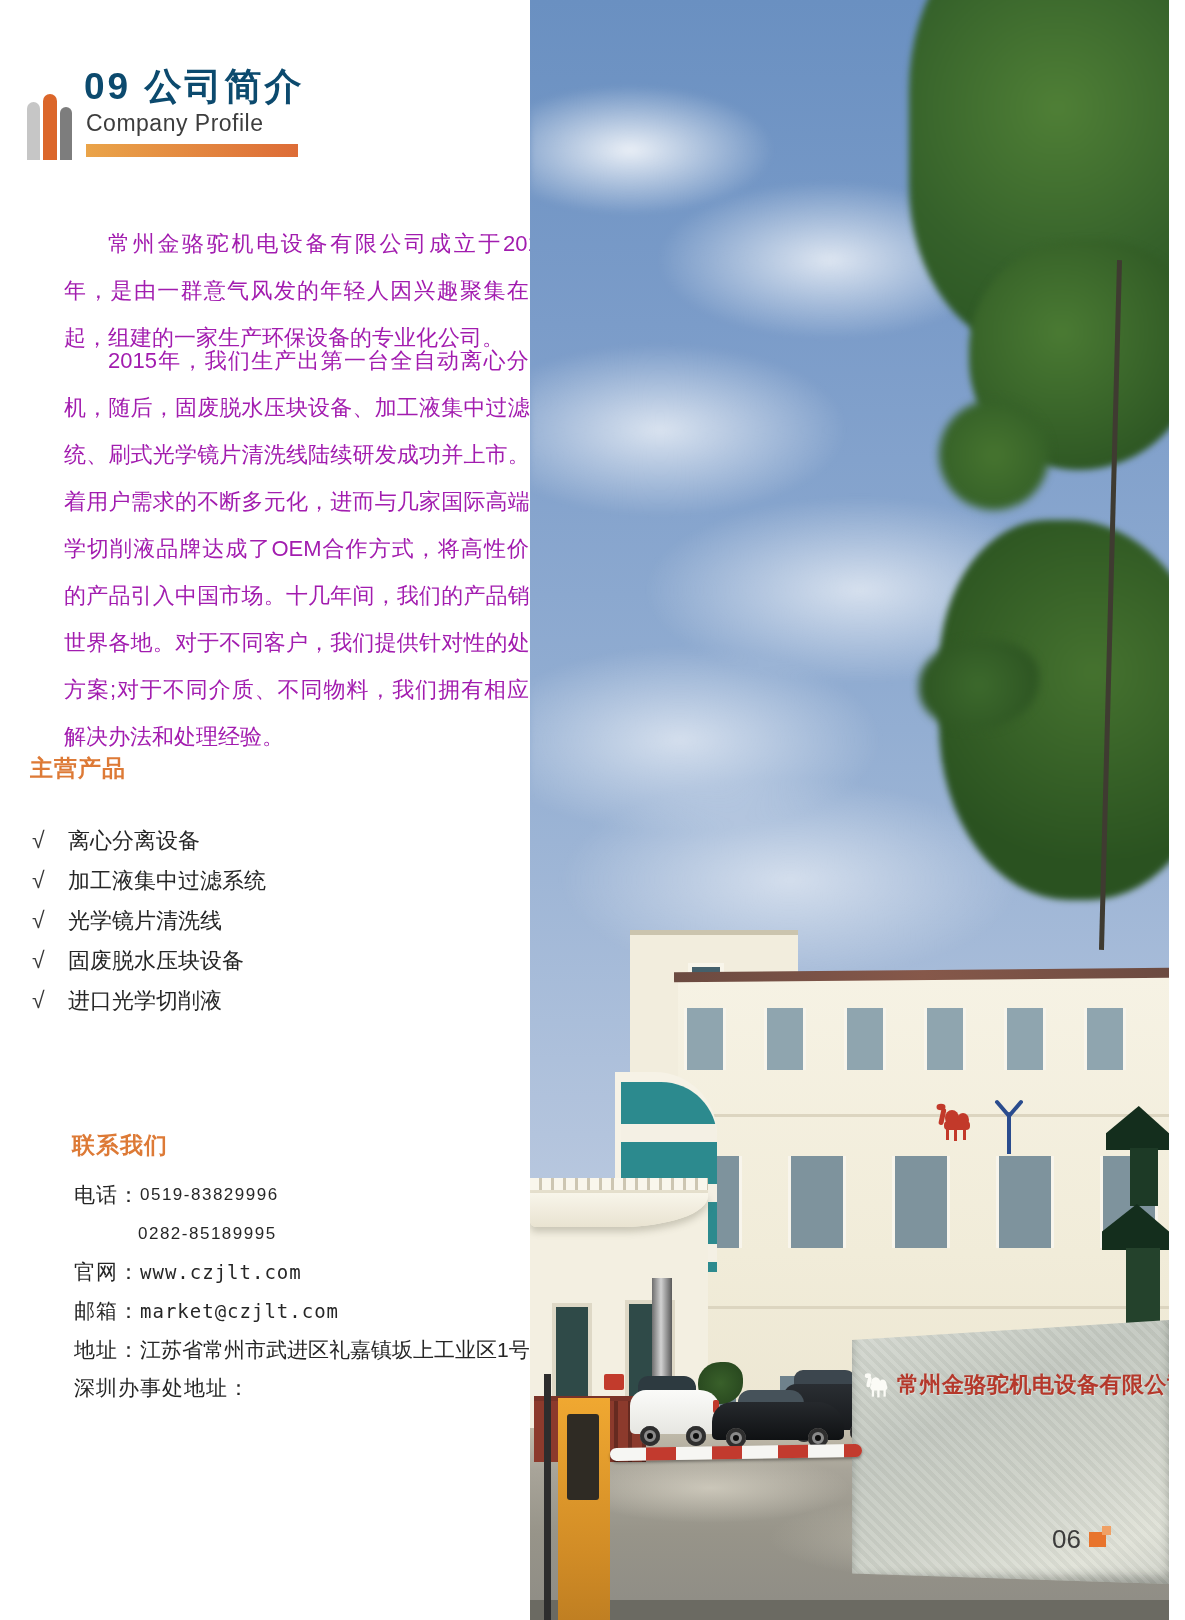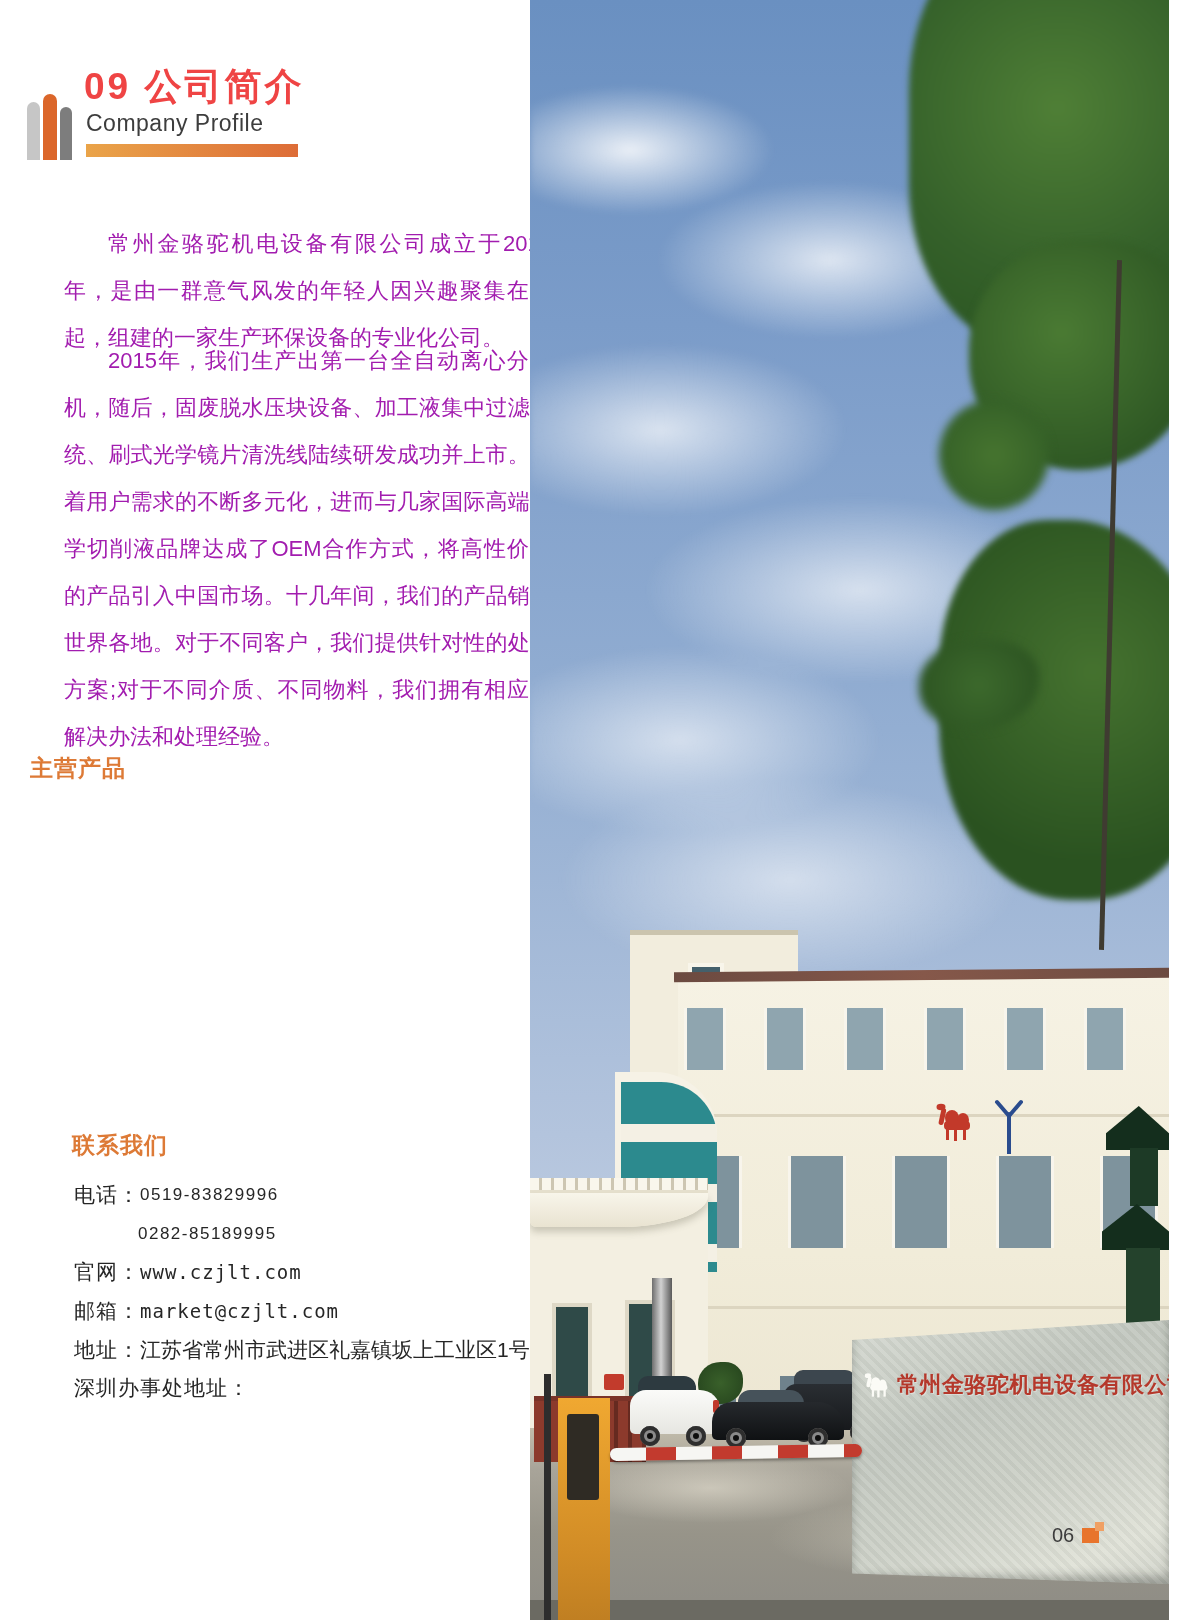--- a/index.html
+++ b/index.html
@@ -6,21 +6,21 @@
   html,body { background:#ffffff; }
   body { font-family:"Liberation Sans", sans-serif; }
   .page { position:relative; width:1185px; height:1620px; background:#ffffff; overflow:hidden; }
 
   
   .chart-icon { position:absolute; left:27px; top:93px; width:48px; height:67px; }
   .chart-icon .bar { position:absolute; bottom:0; border-radius:7px 7px 0 0; }
   .chart-icon .b1 { left:0;  width:13px; height:58px; background:#c6c6c6; }
   .chart-icon .b2 { left:16px; width:14px; height:66px; background:#db662a; }
   .chart-icon .b3 { left:33px; width:12px; height:53px; background:#7d7d7d; }
-  .header-title { position:absolute; left:84px; top:62px; font-size:37px; font-weight:700; color:#ef4444; letter-spacing:3px; }
+  .header-title { position:absolute; left:84px; top:62px; font-size:37px; font-weight:700; color:#0c4a6e; letter-spacing:3px; }
   .header-subtitle { position:absolute; left:86px; top:110px; font-size:23px; color:#3d3d3d; letter-spacing:.5px; }
   .grad-bar { position:absolute; left:86px; top:144px; width:212px; height:13px; background:linear-gradient(90deg,#eaa449,#dd6c37); }
 
   
   .para { position:absolute; left:30px; width:488px; font-size:22px; color:#a21caf; line-height:47px; text-align:justify; text-indent:2em;margin-left:34px; }
   .p1 { top:220px; }
   .p2 { top:337px; }
 
   .sec-heading { position:absolute; left:30px; font-size:23px; font-weight:700; color:#dd7a36; letter-spacing:1px; }
   .products-heading { top:753px; }
@@ -141,21 +141,21 @@
   .sign-wall { left:322px; top:1320px; width:317px; height:264px;
     background:linear-gradient(155deg,#d6dad2 0%,#c3c8c0 35%,#cdd1c8 60%,#e0e2d8 85%,#d2d4cb 100%);
     clip-path:polygon(0 20px,100% 0,100% 100%,0 96%);
     box-shadow:inset 0 -8px 10px rgba(50,55,48,.35); }
   .wall-tex { position:absolute; inset:0;
     background:repeating-linear-gradient(45deg,rgba(255,255,255,.06) 0 4px,rgba(90,95,88,.06) 4px 8px); }
   .sign-row { position:absolute; left:10px; top:50px; display:flex; align-items:center; gap:3px; }
   .sign-text { color:#b5382b; font-size:22px; font-weight:700; letter-spacing:.5px; white-space:nowrap;
     text-shadow:1px 1px 0 rgba(255,255,255,.35); }
   .page-num { position:absolute; left:200px; top:204px; display:flex; align-items:center; gap:8px; }
-  .pn-text { font-size:20px; color:#3c3c3c; }
+  .pn-text { font-size:26px; color:#3c3c3c; }
   .pn-sq { width:17px; height:15px; background:#e8742c; position:relative; }
   .pn-sq::after { content:""; position:absolute; right:-5px; top:-6px; width:9px; height:9px; background:#f0a064; }
 
   .barrier-post { left:14px; top:1374px; width:7px; height:246px; background:#2d2d2d; }
   .barrier-cab { left:28px; top:1398px; width:52px; height:222px;
     background:linear-gradient(180deg,#f0a831,#d18c26 70%,#c07f22); }
   .cab-panel { position:absolute; left:9px; top:16px; width:32px; height:86px; background:#2f2b24; border-radius:3px; }
   .barrier-arm { left:80px; top:1446px; width:252px; height:13px; border-radius:7px; transform:rotate(-.9deg);
     background:repeating-linear-gradient(90deg,#f6f6f3 0 36px,#c23a2e 36px 66px);
     box-shadow:0 2px 3px rgba(0,0,0,.35); }
@@ -171,20 +171,27 @@
     <span class="bar b3"></span>
   </div>
   <div class="header-title">09 公司简介</div>
   <div class="header-subtitle">Company Profile</div>
   <div class="grad-bar"></div>
 
   <p class="para p1">常州金骆驼机电设备有限公司成立于2013年，是由一群意气风发的年轻人因兴趣聚集在一起，组建的一家生产环保设备的专业化公司。</p>
   <p class="para p2">2015年，我们生产出第一台全自动离心分离机，随后，固废脱水压块设备、加工液集中过滤系统、刷式光学镜片清洗线陆续研发成功并上市。随着用户需求的不断多元化，进而与几家国际高端光学切削液品牌达成了OEM合作方式，将高性价比的产品引入中国市场。十几年间，我们的产品销往世界各地。对于不同客户，我们提供针对性的处理方案;对于不同介质、不同物料，我们拥有相应的解决办法和处理经验。</p>
 
   <div class="sec-heading products-heading">主营产品</div>
+  <ul class="product-list">
+    <li><span class="check">√</span><span>离心分离设备</span></li>
+    <li><span class="check">√</span><span>加工液集中过滤系统</span></li>
+    <li><span class="check">√</span><span>光学镜片清洗线</span></li>
+    <li><span class="check">√</span><span>固废脱水压块设备</span></li>
+    <li><span class="check">√</span><span>进口光学切削液</span></li>
+  </ul>
 
   <div class="sec-heading contact-heading">联系我们</div>
   <div class="contact">
     <div class="c-row">
       <span class="c-label">电话：</span>
       <span class="c-val num">0519-83829996</span>
     </div>
     <div class="c-row indent-phone">
       <span class="c-val num">0282-85189995</span>
     </div>

